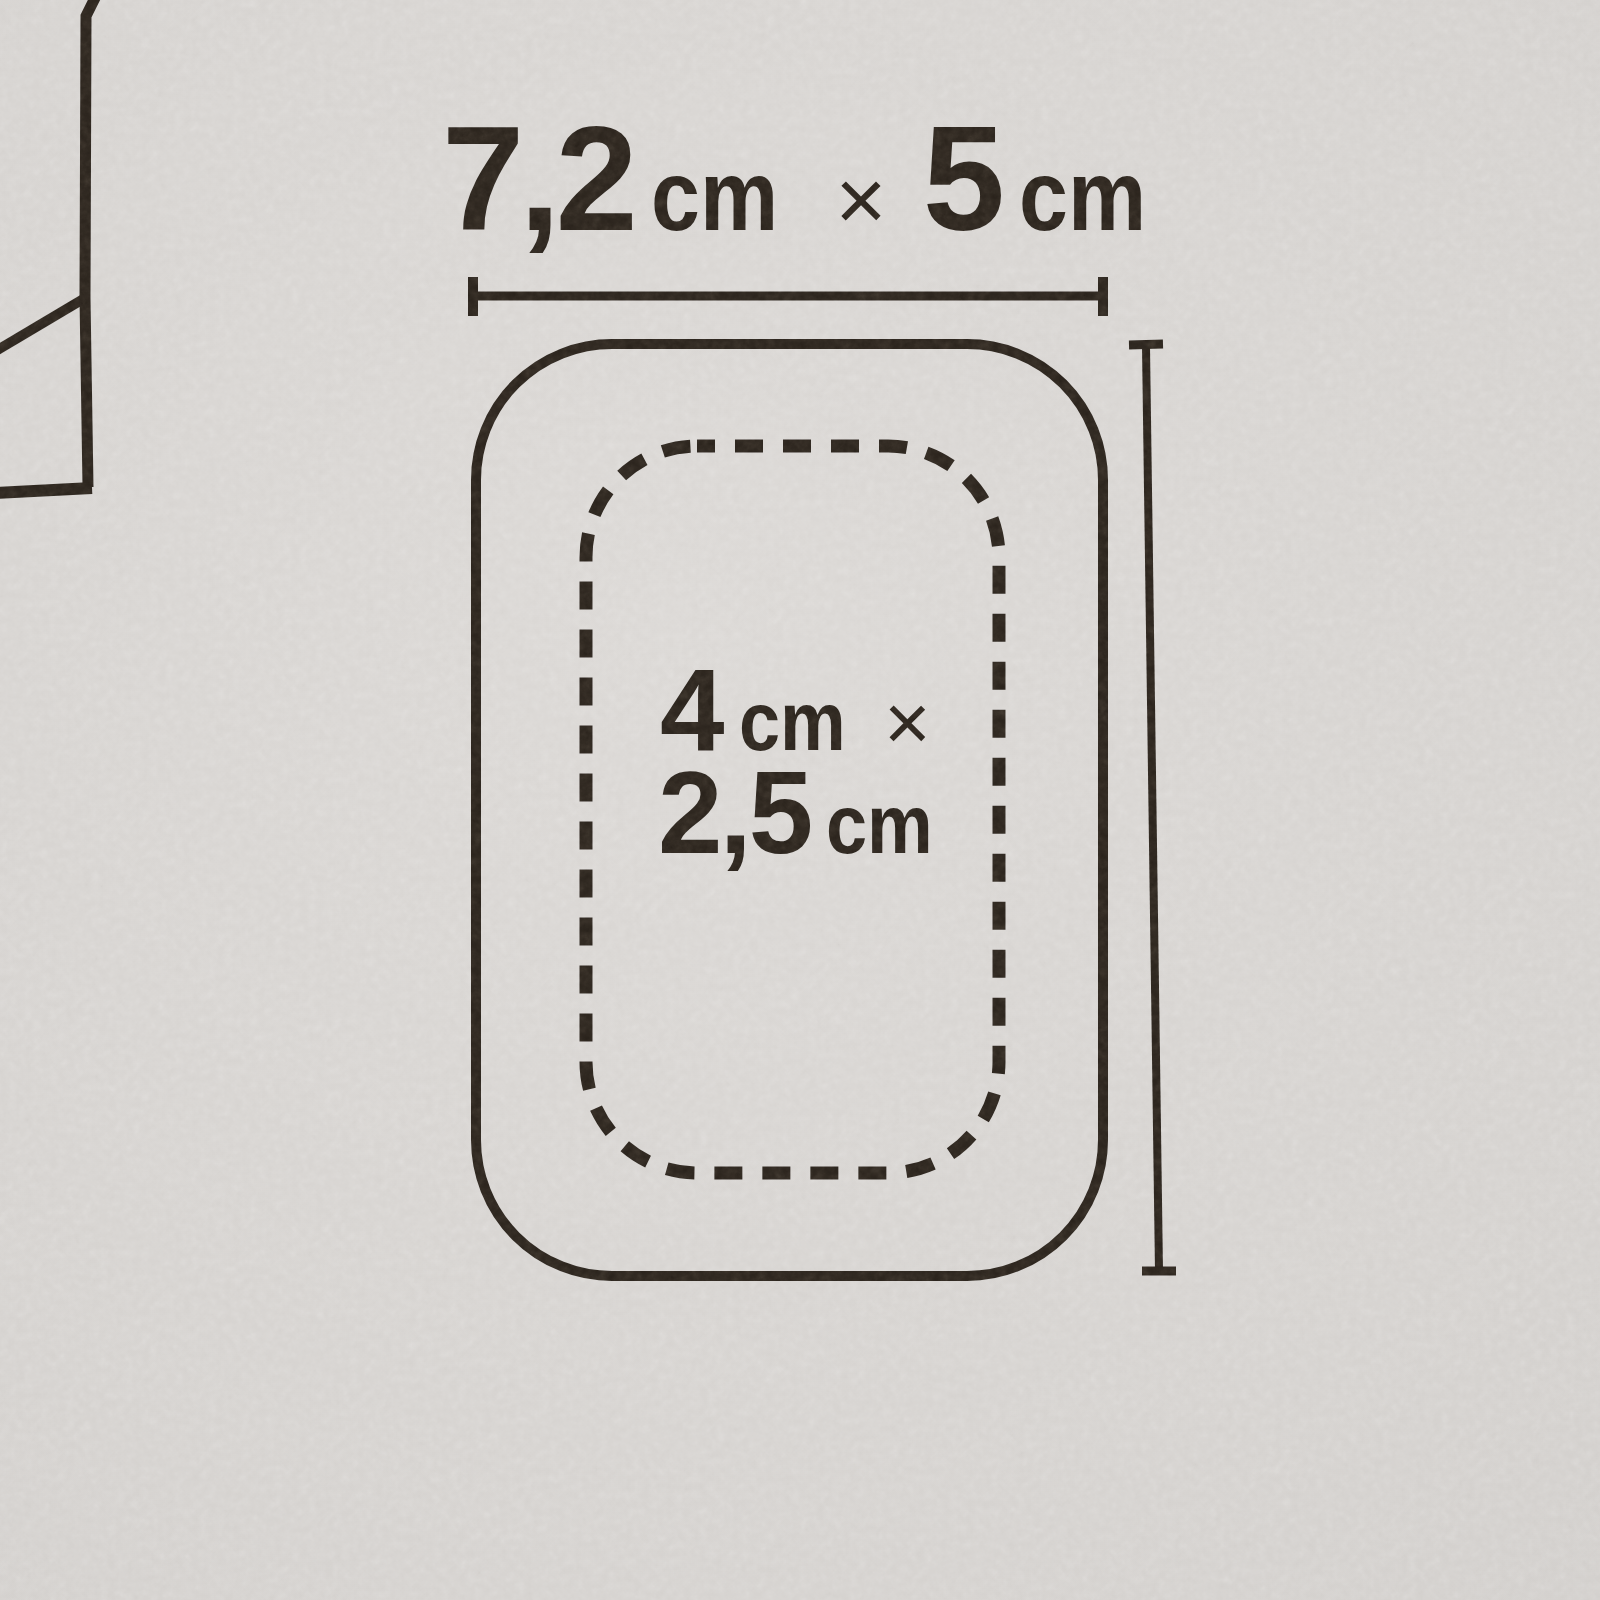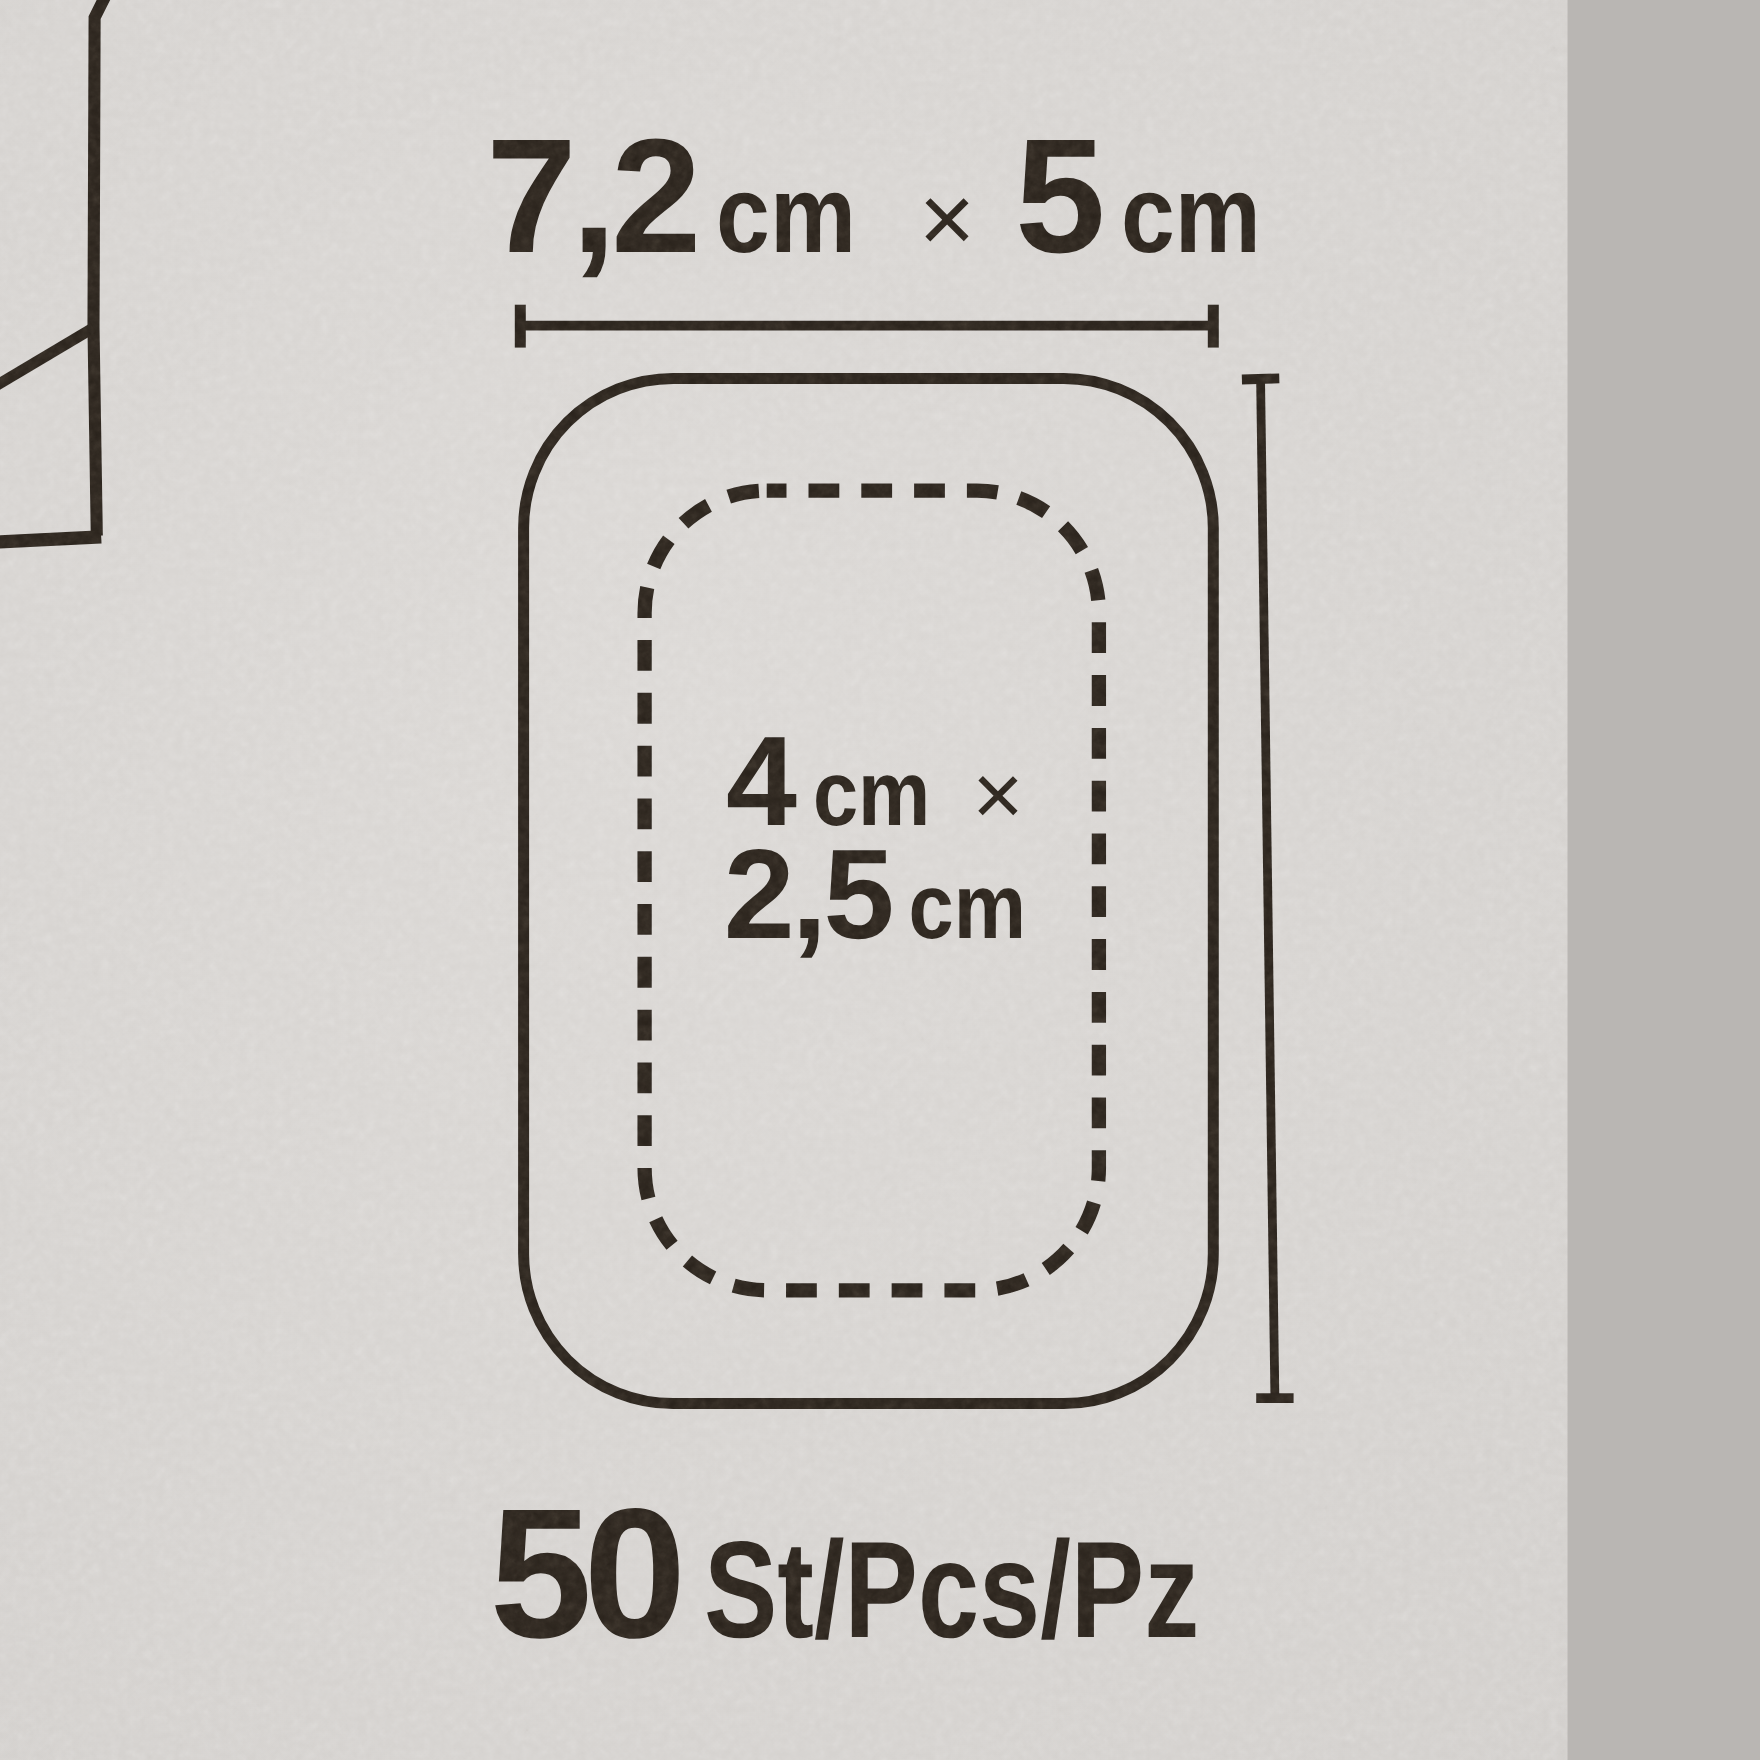--- a/index.html
+++ b/index.html
@@ -1,18 +1,18 @@
 <!DOCTYPE html>
 <html style="--ink: #2a231c; --paper: #d5d2cf;"><head>
 <meta charset="utf-8">
 <style>
   html,body{margin:0;padding:0;background:#b9b6b3;}
   .stage{
     position:relative;
-    width:1425px;height:1600px;
+    width:1600px;height:1600px;
     overflow:hidden;
     background:
       radial-gradient(130% 130% at 42% 38%, #dbd8d5 0%, #d5d2cf 48%, #ccc9c6 100%);
     font-family:"Liberation Sans","DejaVu Sans",sans-serif;
     color:var(--ink,#2a231c);
   }
   svg.diagram{
     position:absolute;left:0;top:0;
     filter:blur(0.4px);
   }
@@ -100,24 +100,20 @@
     <span class="num v">4</span>
     <span class="unit u">cm</span>
     <span class="times x">×</span>
   </div>
 
   <div class="label pad-line2">
     <span class="num v">2,5</span>
     <span class="unit u">cm</span>
   </div>
 
-  <div class="label qty-label">
-    <span class="num count">50</span>
-    <span class="units">St/Pcs/Pz</span>
-  </div>
 
   <svg class="grain" width="1600" height="1600" viewBox="0 0 1600 1600">
     <defs>
       <filter id="paperNoise" x="0" y="0" width="100%" height="100%">
         <feTurbulence type="fractalNoise" baseFrequency="0.12" numOctaves="5" seed="11" stitchTiles="stitch"></feTurbulence>
         <feColorMatrix type="saturate" values="0"></feColorMatrix>
       </filter>
     </defs>
     <rect width="1600" height="1600" filter="url(#paperNoise)"></rect>
   </svg>

